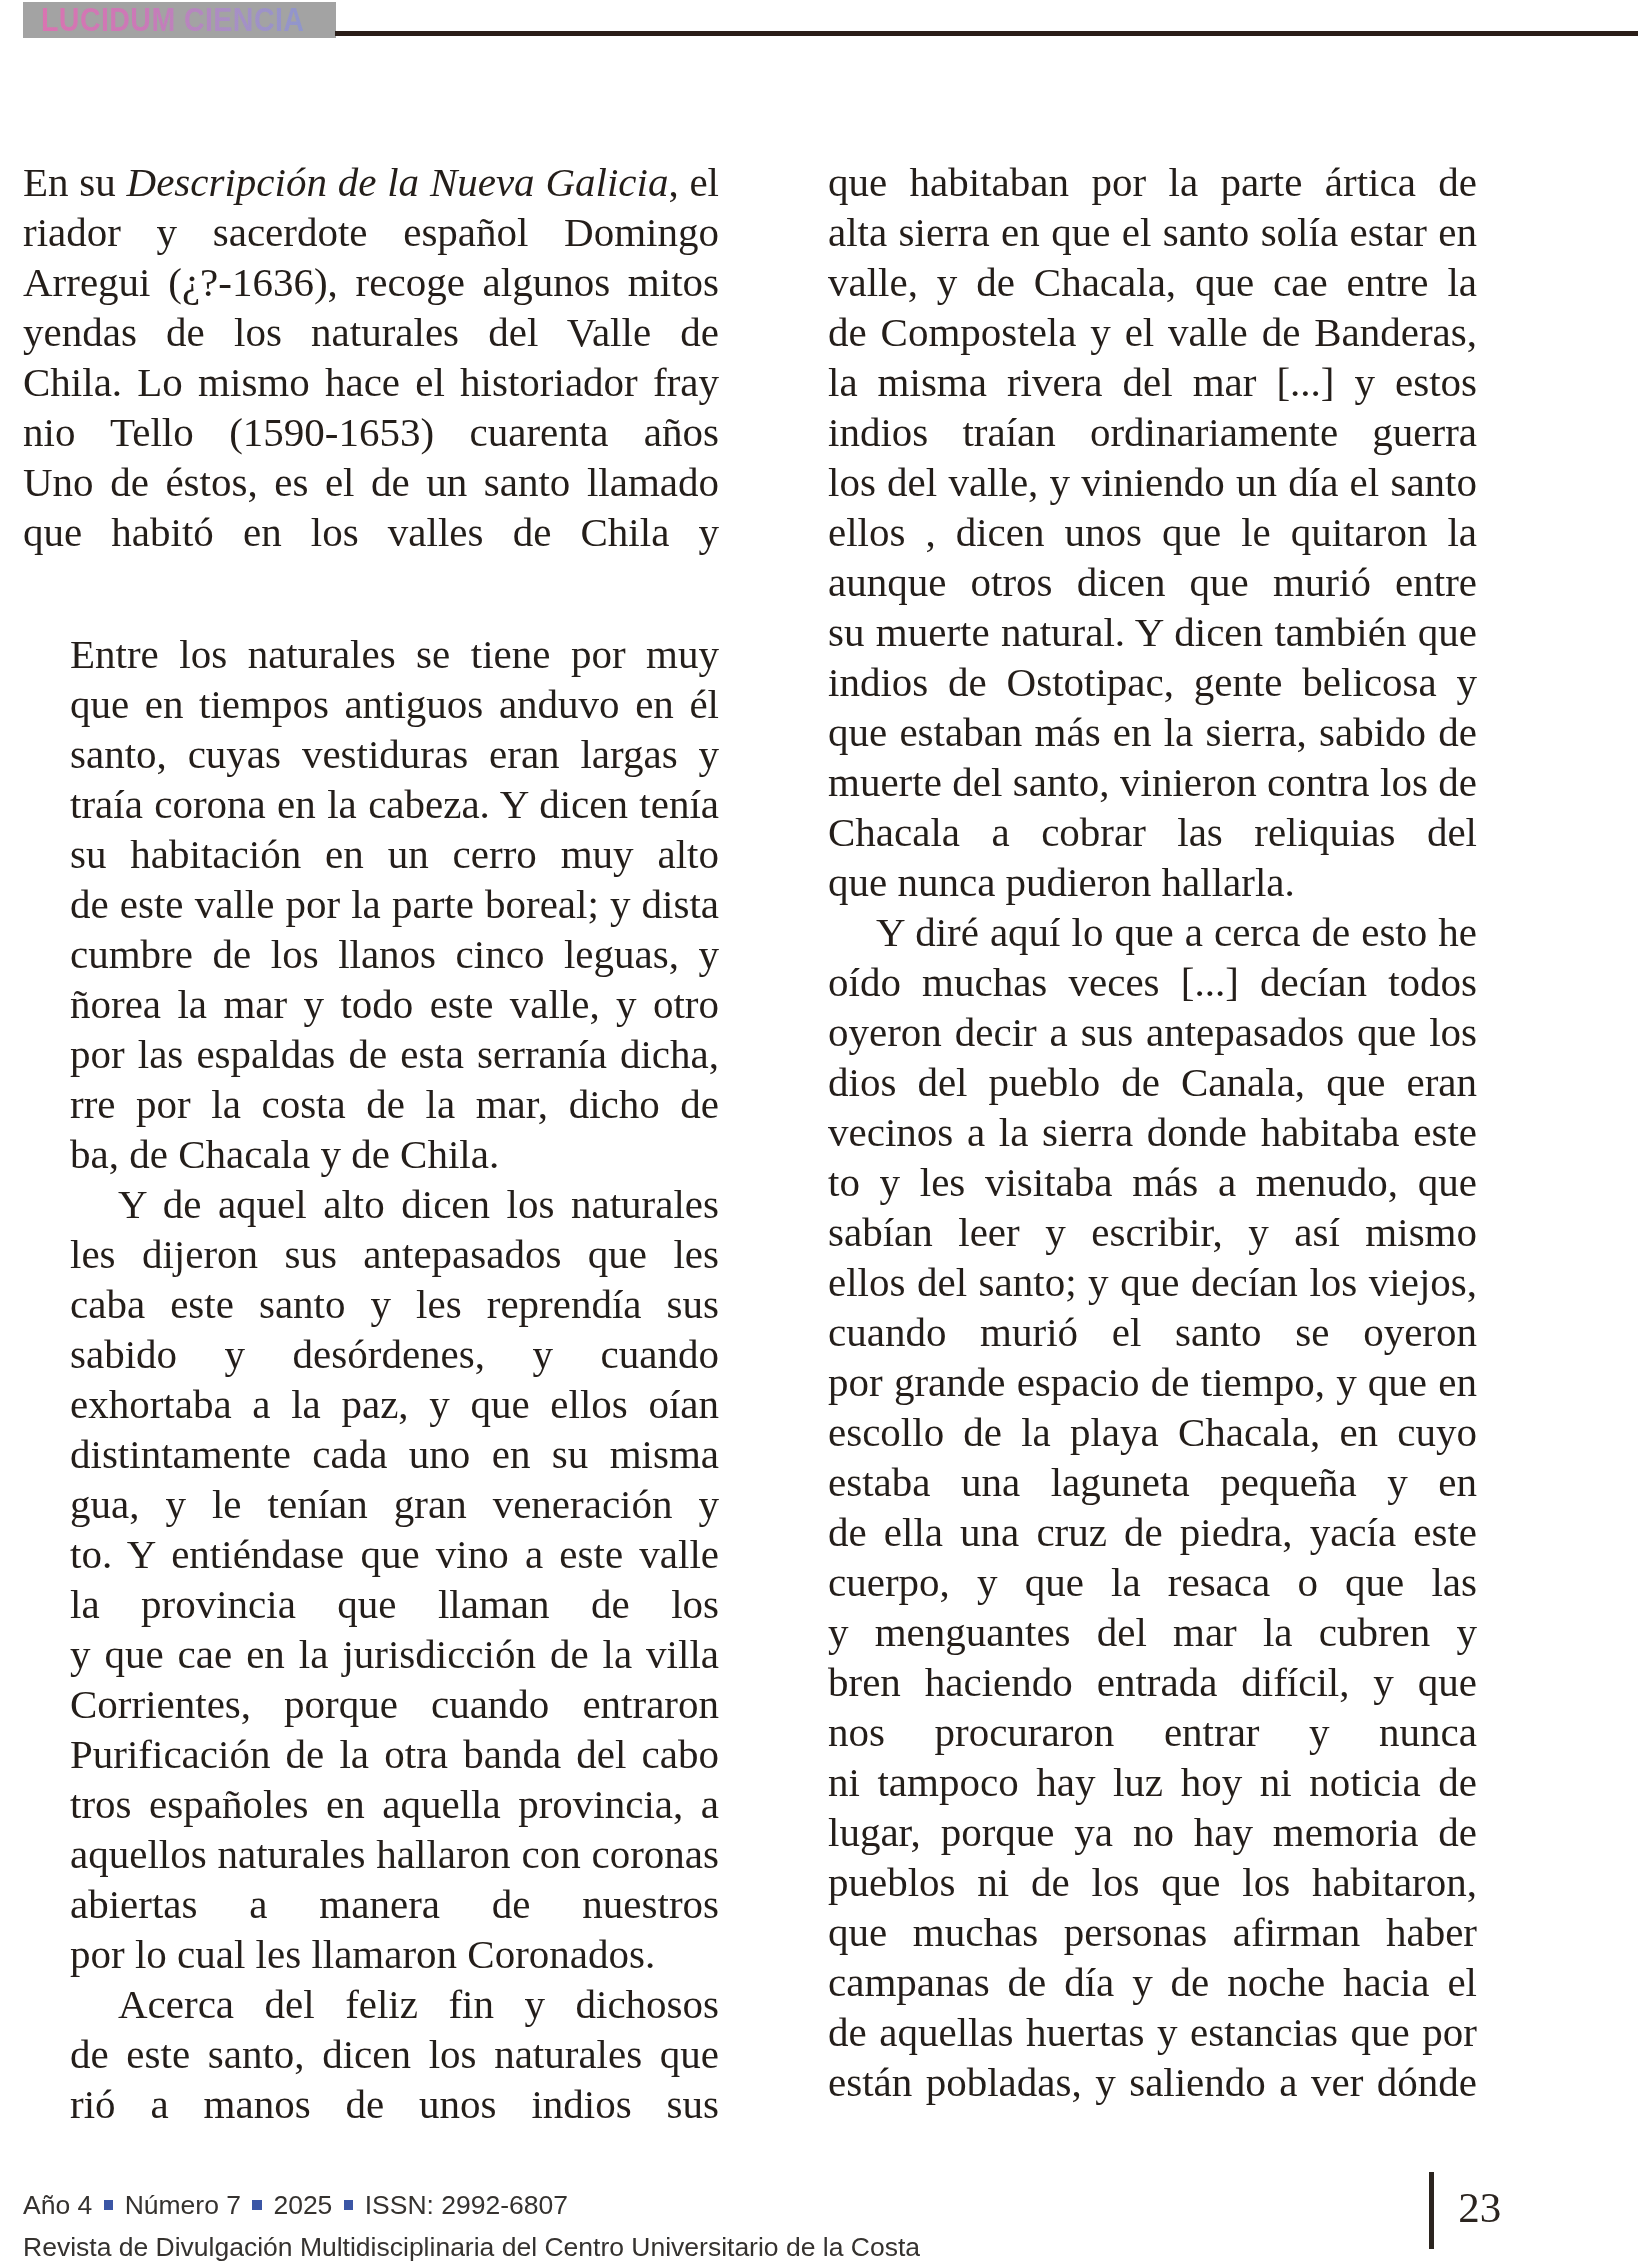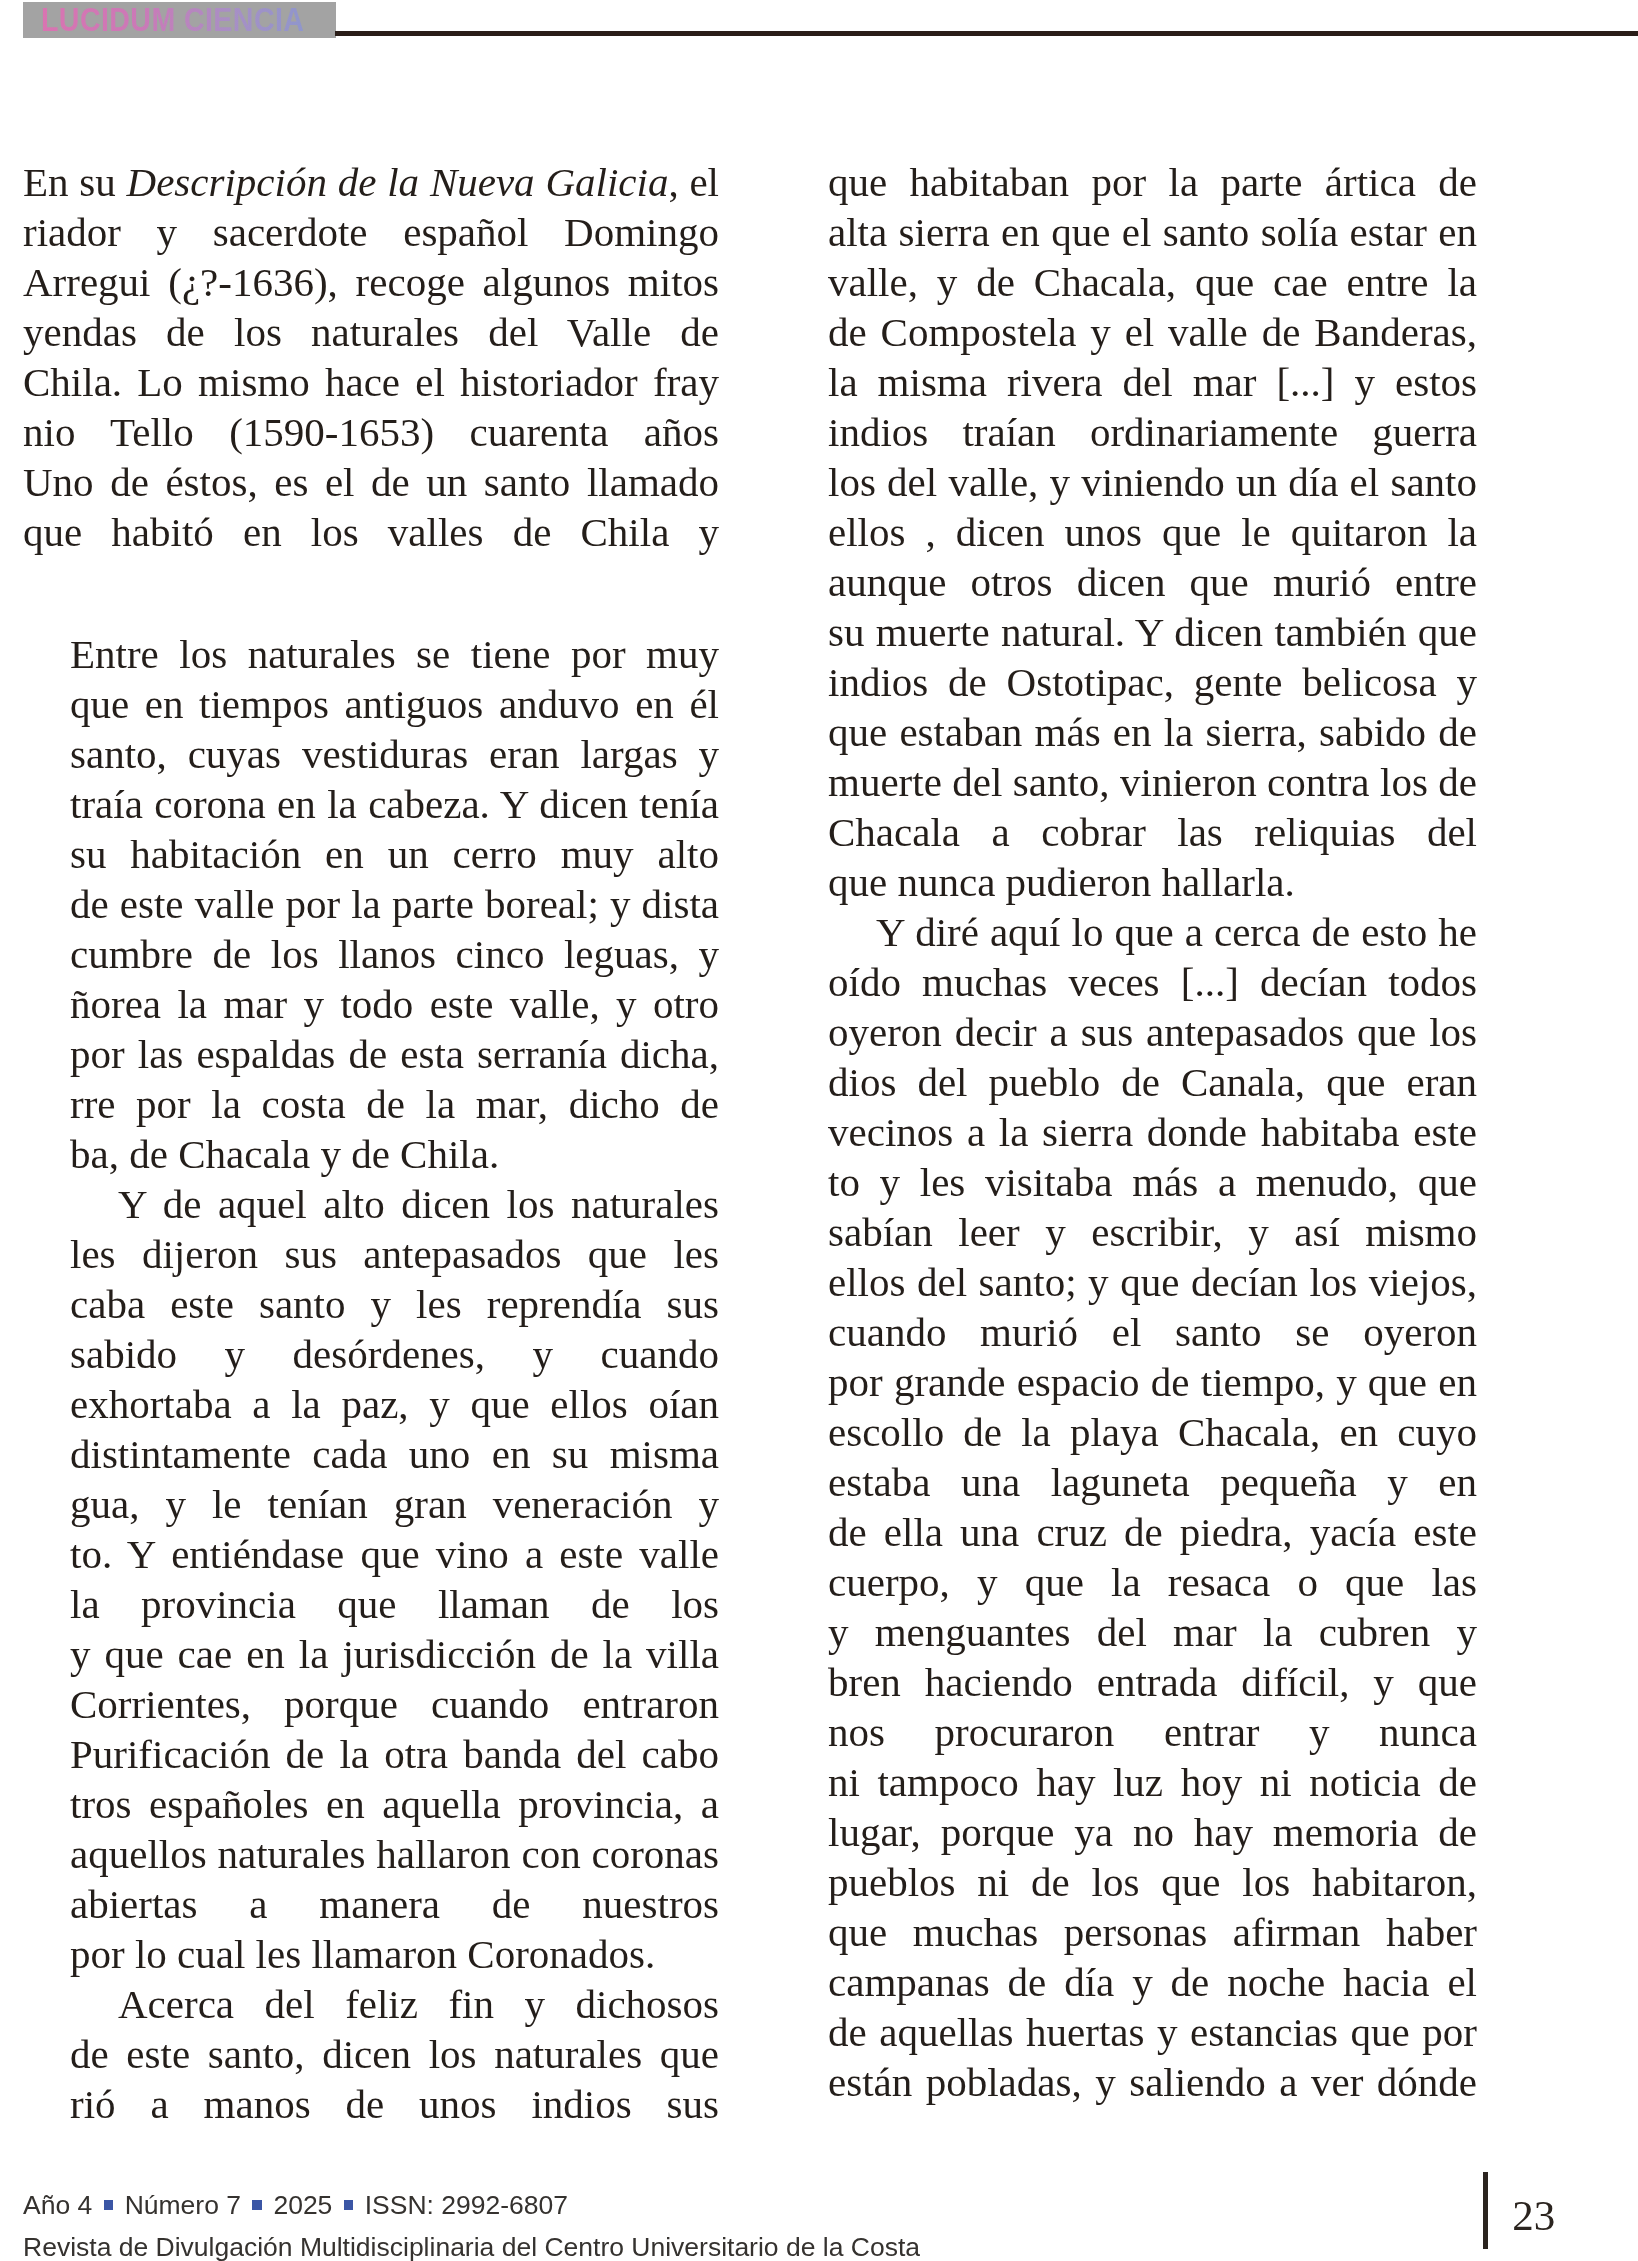--- a/index.html
+++ b/index.html
@@ -55,22 +55,22 @@
     font-family:"Liberation Sans", sans-serif;
     font-size:26.5px; line-height:42px; color:#35322f;
     white-space:nowrap;
   }
   .sq {
     display:inline-block; width:9.8px; height:9.8px;
     background:#3b56a5; margin:0 11.3px; vertical-align:middle;
     position:relative; top:-2.3px;
   }
   .pageno {
-    position:absolute; left:1483px; top:2172px; height:77px;
-    display:flex; align-items:center;
+    position:absolute; left:1429px; top:2172px; height:77px;
+    display:flex; align-items:flex-start;
   }
   .pageno-bar { width:5.3px; height:77px; background:#2b241f; margin-right:24px; }
   .pageno-num {
     font-family:"Liberation Serif", serif;
     font-size:43px; color:#2b241f; padding-top:10.6px;
   }
 </style>
 </head>
 <body>
 

